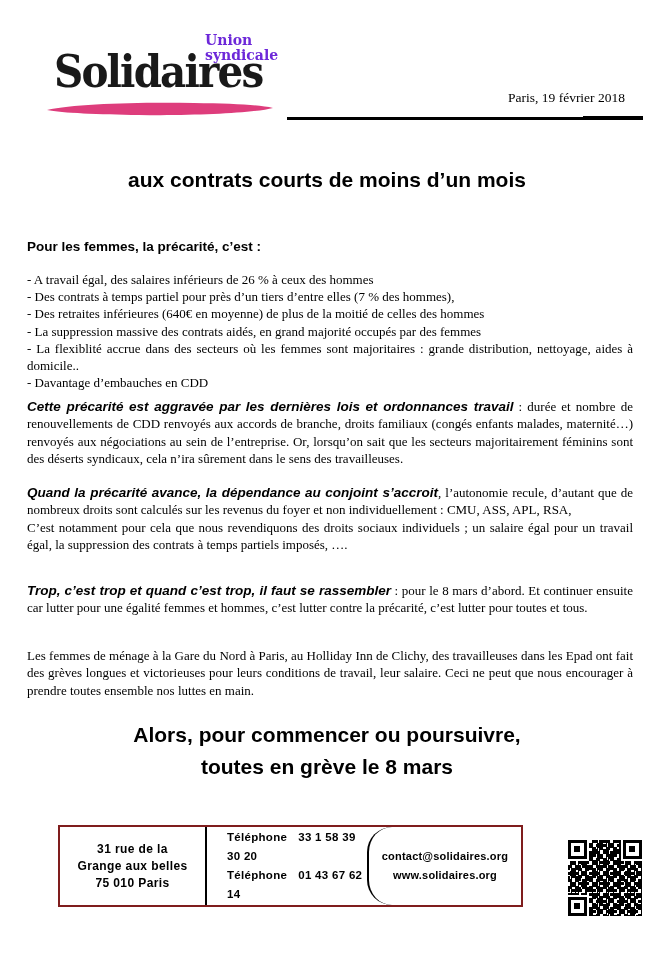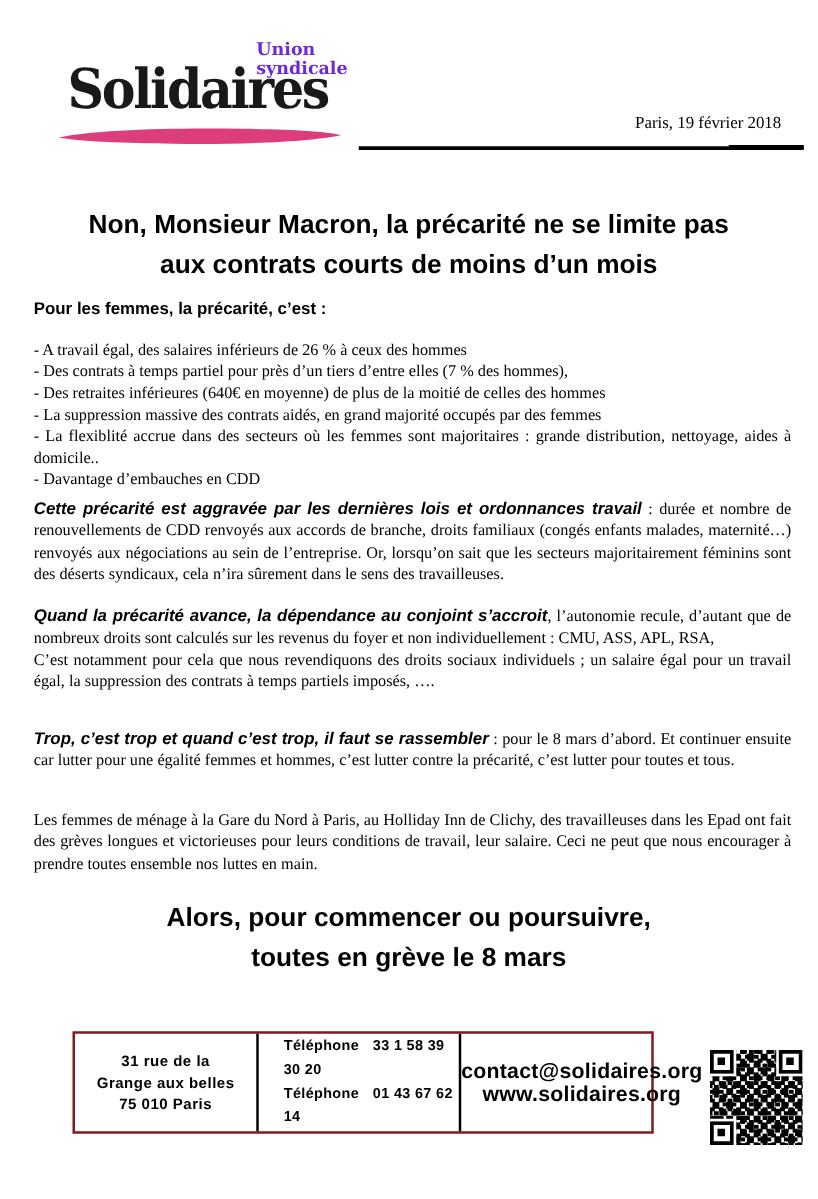--- a/index.html
+++ b/index.html
@@ -65,21 +65,21 @@
   .footer-box{
     position:absolute;left:58px;top:825px;width:465px;height:82px;
     border:2px solid #7f1d1d;box-sizing:border-box;
     display:grid;grid-template-columns:145px 162px 1fr;
     font-family:"Liberation Sans", sans-serif;font-weight:700;
   }
   .fcol{display:flex;flex-direction:column;justify-content:center;box-sizing:border-box;}
   .fcol.mid,.fcol.right{border-left:2px solid #000;}
   .fcol.addr{text-align:center;font-size:12px;line-height:17px;letter-spacing:.4px;}
   .fcol.mid{padding-left:20px;font-size:11.5px;line-height:19px;letter-spacing:.3px;}
-  .fcol.right{text-align:center;font-size:17px;line-height:19px;letter-spacing:.2px;}
+  .fcol.right{text-align:center;font-size:11px;line-height:19px;letter-spacing:.2px;border-radius:25px;}
   .frow .flabel{margin-right:11px;}
   
   .qr{
     position:absolute;left:568px;top:840px;width:74px;height:76px;background:#fff;
     background-image:
       repeating-conic-gradient(#000 0 25%, rgba(0,0,0,0) 0 50%),
       repeating-conic-gradient(#000 0 25%, #fff 0 50%);
     background-size:7px 7px, 11px 11px;
     background-position:0 0, 2px 3px;
   }
@@ -106,21 +106,20 @@
     <svg class="logo-brush" width="232" height="18" viewBox="0 0 232 18">
       <path d="M3 10 C 30 4, 90 2, 150 3 C 190 3.5, 215 5, 229 8 C 210 13, 150 16, 95 15 C 55 14.5, 18 13, 3 10 Z" fill="#de3d7c"></path>
       <path d="M20 12 C 70 15, 160 14, 222 9 C 180 14, 80 16, 20 12 Z" fill="#de3d7c"></path>
     </svg>
   </div>
 
   <div class="dateline">Paris, 19 février 2018</div>
   <div class="header-rule"></div>
 
   <div class="doc-title">
-    <div>Non, Monsieur Macron, la précarité ne se limite pas</div>
     <div>aux contrats courts de moins d’un mois</div>
   </div>
 
   <div class="intro-head">Pour les femmes, la précarité, c’est :</div>
 
   <div class="intro-list">
     <div>- A travail égal, des salaires inférieurs de 26 % à ceux des hommes</div>
     <div>- Des contrats à temps partiel pour près d’un tiers d’entre elles (7 % des hommes),</div>
     <div>- Des retraites inférieures (640€ en moyenne) de plus de la moitié de celles des hommes</div>
     <div>- La suppression massive des contrats aidés, en grand majorité occupés par des femmes</div>

